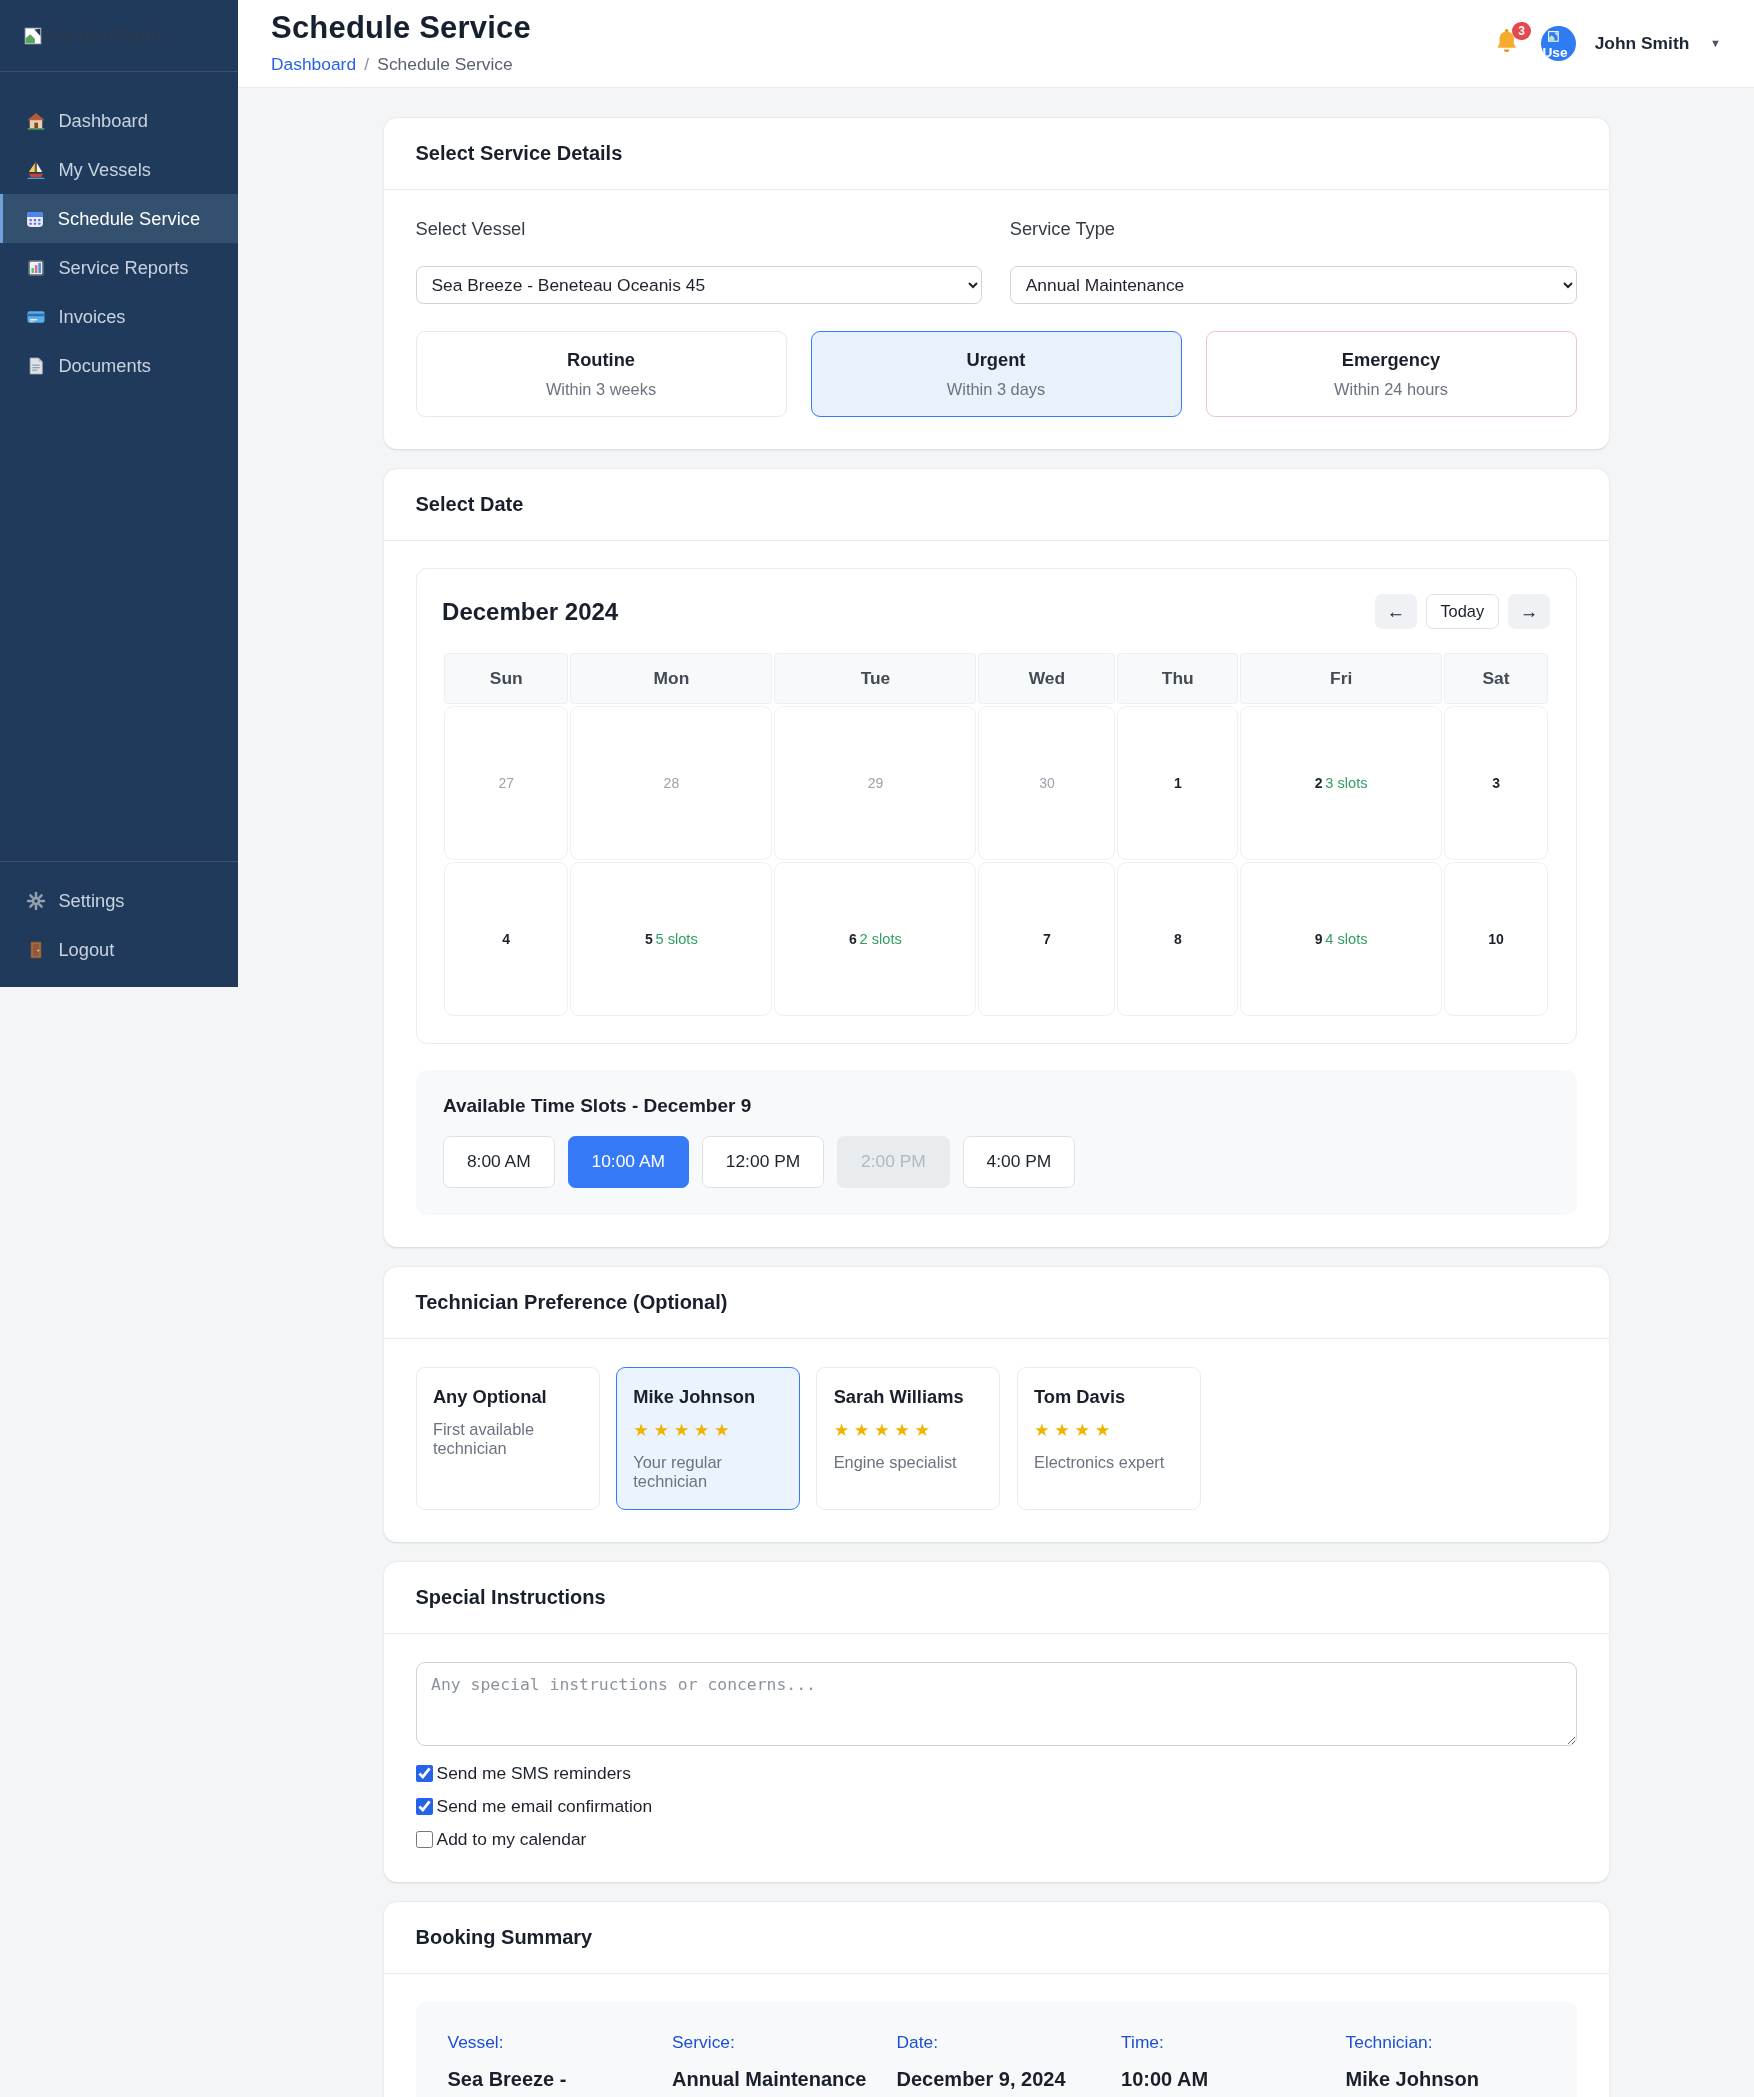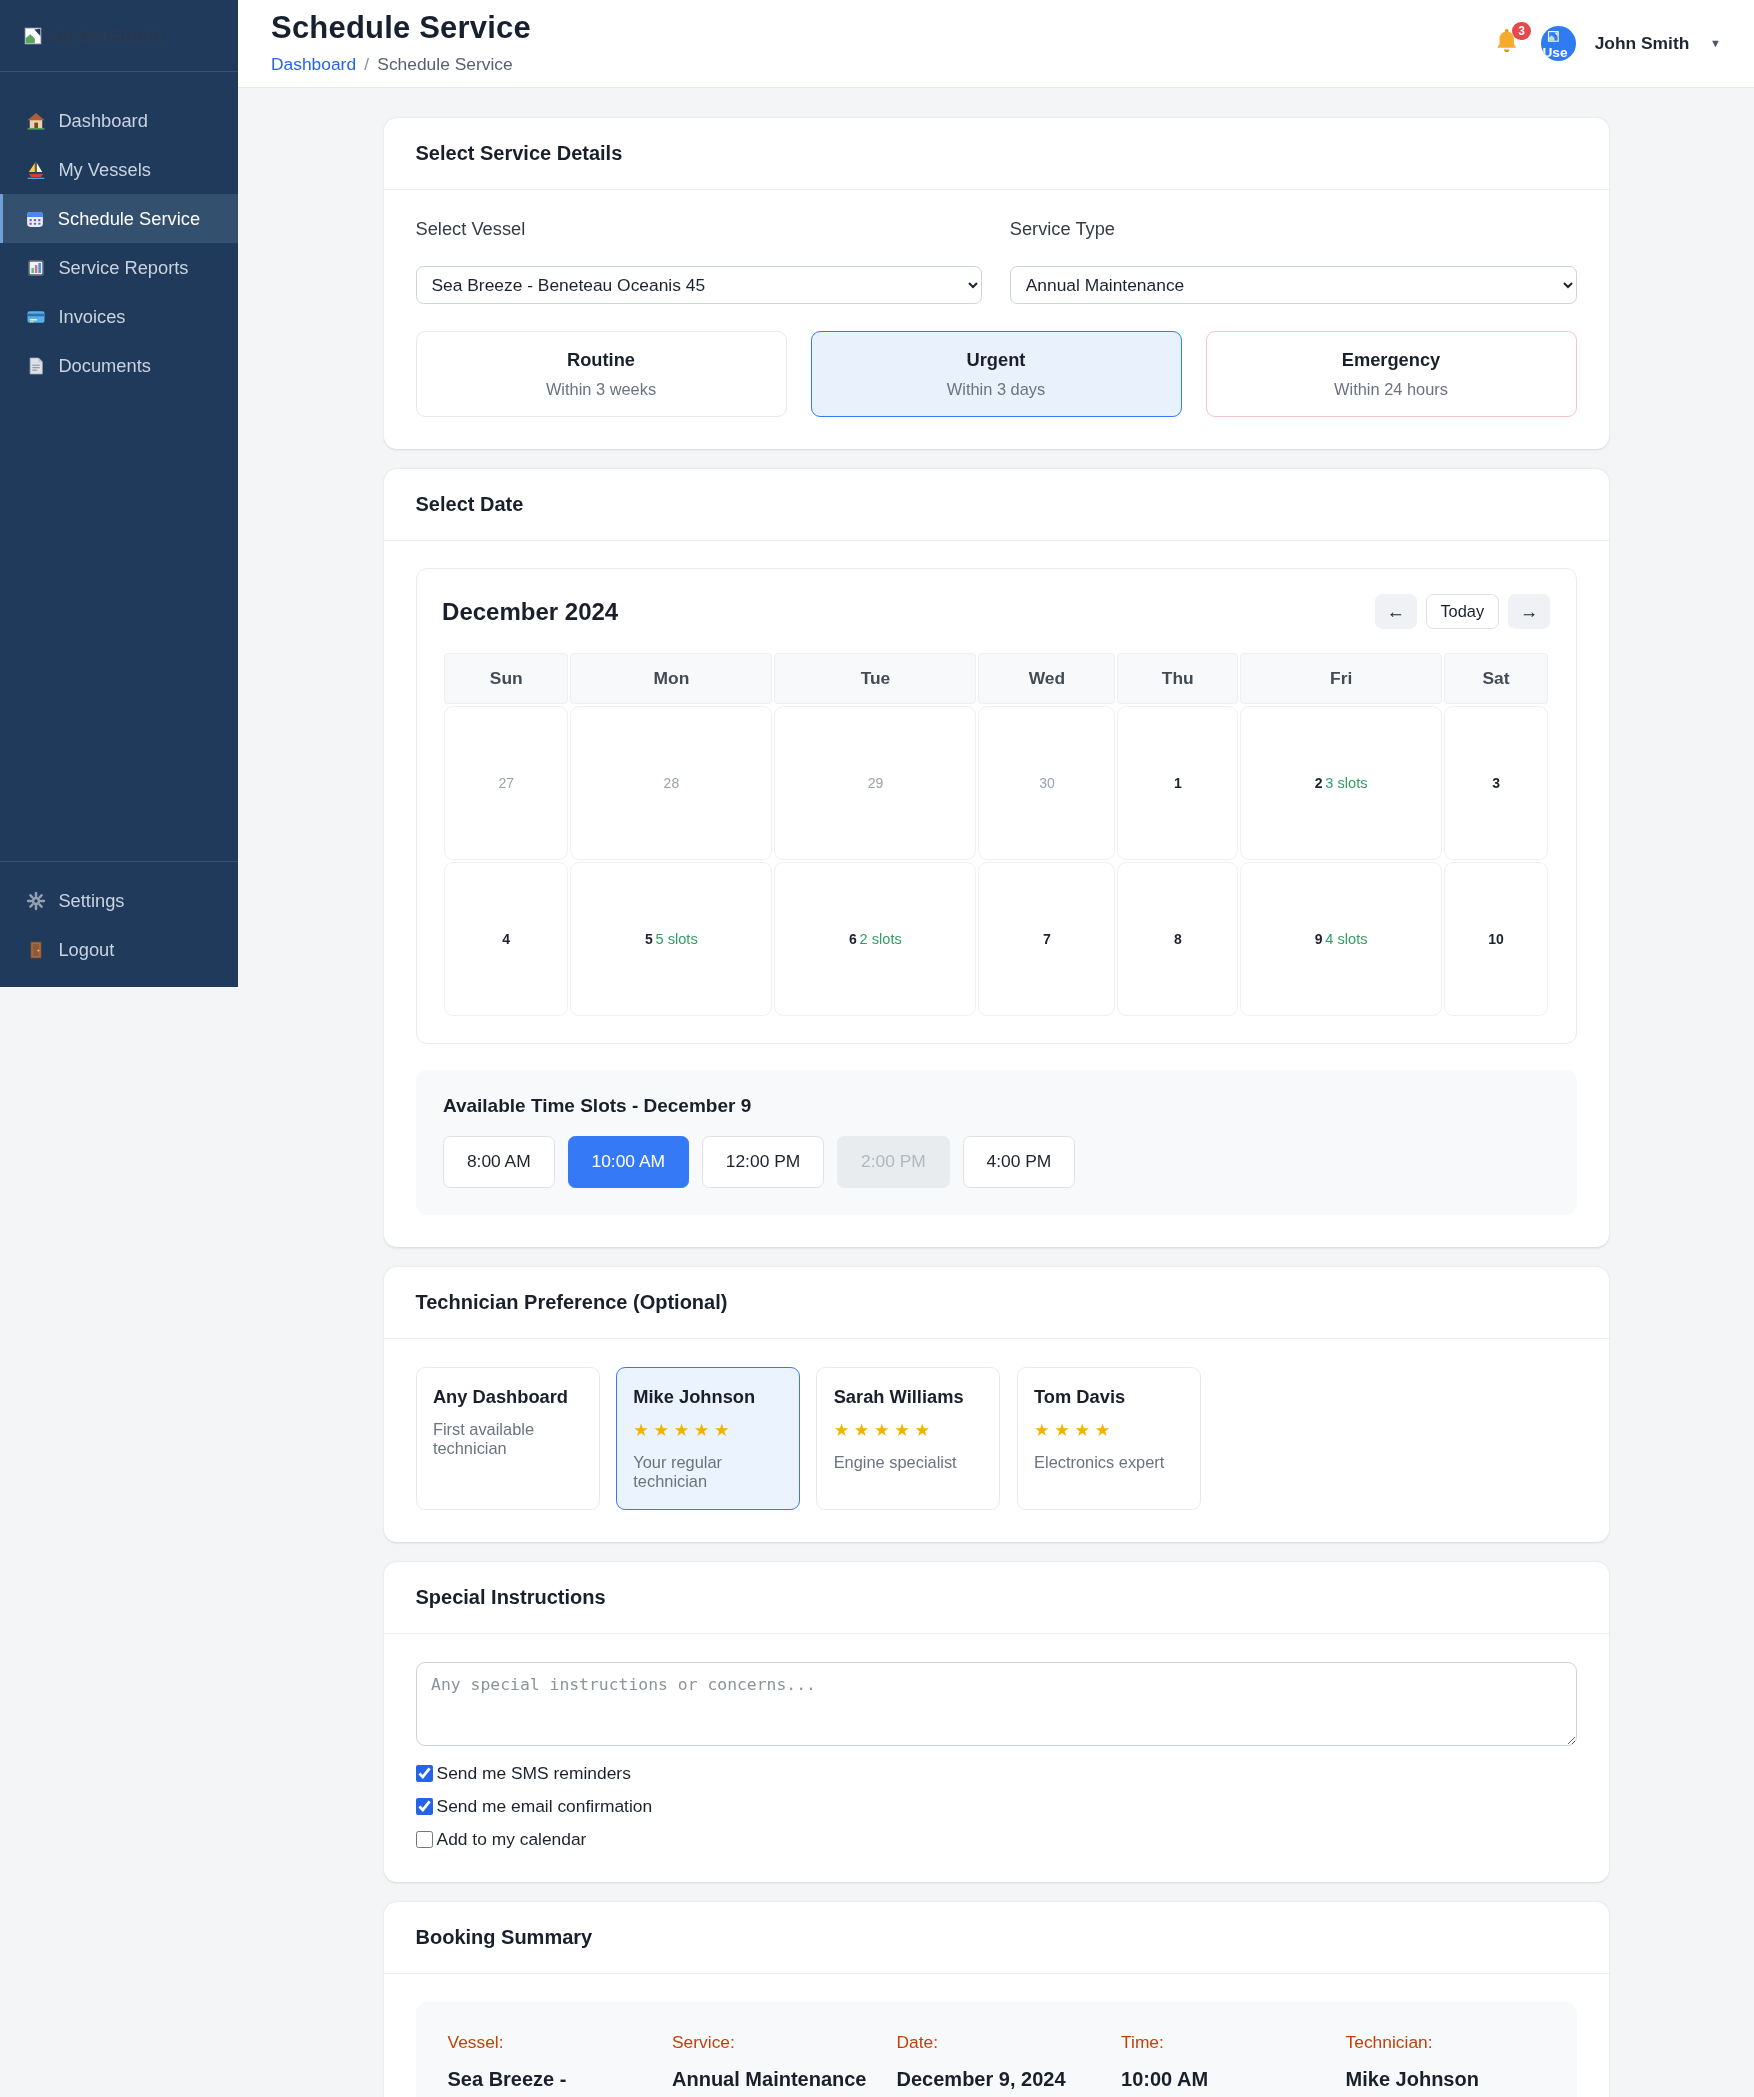--- a/index.html
+++ b/index.html
@@ -86,21 +86,21 @@
   textarea.notes{width:100%;height:84px;border:0.9px solid #cdd3da;border-radius:9.1px;padding:12.8px 14.6px;font-family:"DejaVu Sans Mono",monospace;font-size:16.4px;color:#1d232c;resize:vertical;box-sizing:border-box;background:#fff;}
   textarea.notes::placeholder{color:#8b949c;}
   .checks{margin-top:14.6px;}
   .check-row{display:flex;align-items:center;margin-top:12px;}
   .check-row input{width:17.4px;height:17.4px;accent-color:#2563eb;margin:0 3.7px 0 0;cursor:pointer;}
   .check-label{font-size:17.4px;color:#1c222c;}
 
   
   .summary-panel{background:#f8f9fa;border-radius:11px;padding:30px 32px 35px;}
   .summary-grid{display:grid;grid-template-columns:repeat(5,1fr);gap:38px 25.6px;}
-  .sum-label{font-size:17.4px;color:#c2410c;}
+  .sum-label{font-size:17.4px;color:#1d4ed8;}
   .sum-value{font-size:20px;font-weight:700;color:#19202b;margin-top:12px;line-height:1.45;}
 </style>
 </head>
 <body>
 
 <div class="layout">
 
   <aside class="sidebar">
     <div class="brand">
       <span style="display:inline-flex;">
@@ -361,21 +361,21 @@
         </div>
       </section>
 
       <section class="card">
         <div class="card-header">
           <div class="card-title">Technician Preference (Optional)</div>
         </div>
         <div class="card-body">
           <div class="tech-row">
             <div class="tech-card">
-              <div class="tech-name">Any Dashboard</div>
+              <div class="tech-name">Any Optional</div>
               <div class="tech-desc">First available technician</div>
             </div>
             <div class="tech-card selected">
               <div class="tech-name">Mike Johnson</div>
               <div class="tech-stars">★★★★★</div>
               <div class="tech-desc">Your regular technician</div>
             </div>
             <div class="tech-card">
               <div class="tech-name">Sarah Williams</div>
               <div class="tech-stars">★★★★★</div>

